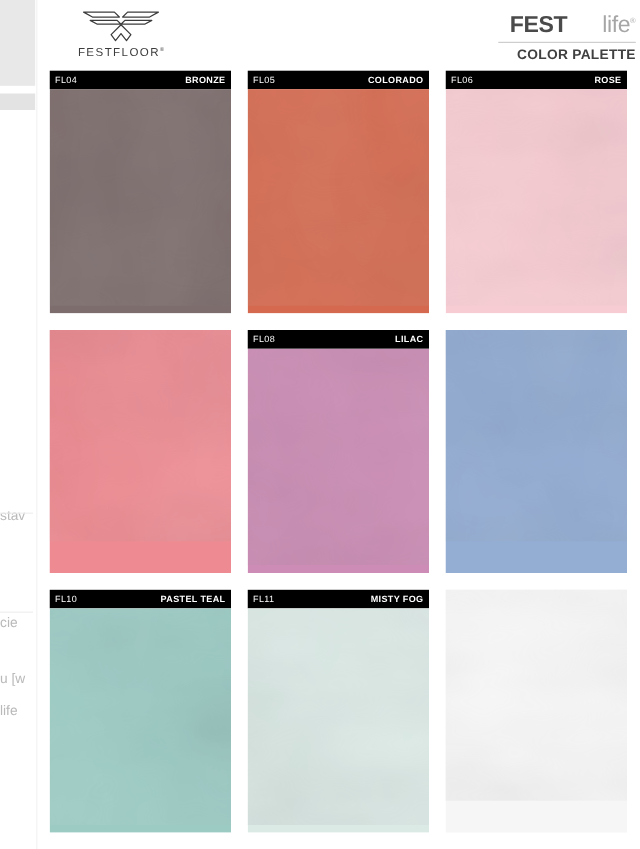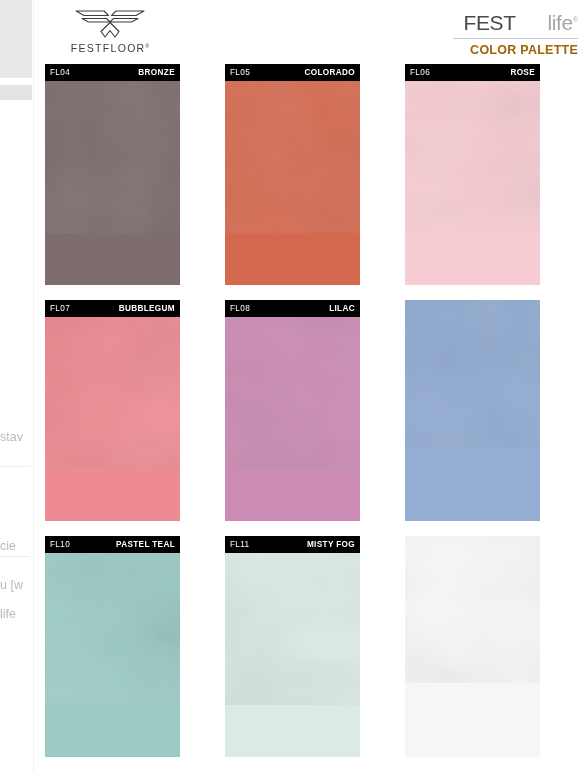--- a/index.html
+++ b/index.html
@@ -38,20 +38,21 @@
     left: 0;
     width: 34px;
     color: #b9b9b9;
     font-size: 12.5px;
     line-height: 14px;
     white-space: nowrap;
     overflow: hidden;
     text-align: right;
     padding-right: 20px;
     box-sizing: border-box;
+    margin-top: 32px;
   }
   .under-rule {
     position: absolute;
     left: 0;
     width: 30px;
     height: 1px;
     background: #ededed;
   }
 
   
@@ -100,51 +101,51 @@
     top: 8px;
     width: 240px;
     text-align: right;
   }
   .festlife {
     font-size: 21px;
     line-height: 24px;
     white-space: nowrap;
     color: #9b9b9b;
   }
-  .festlife .b { font-weight: 400; color: #4a4a4a; letter-spacing: -0.4px; margin-top: 28px; }
+  .festlife .b { font-weight: 700; color: #4a4a4a; letter-spacing: -0.4px; margin-top: 28px; }
   .festlife .l { font-weight: 400; color: #a6a6a6; letter-spacing: -0.4px; margin-left: 32px; }
   .festlife sup { font-size: 7px; vertical-align: super; color: #b5b5b5; }
   .brand-rule {
     margin: 3px 0 4px auto;
     width: 125px;
     height: 1px;
     background: #c9c9c9;
   }
   .palette-sub {
     font-size: 12.5px;
     font-weight: 600;
     letter-spacing: 0.25px;
-    color: #a16207;
+    color: #404040;
     white-space: nowrap;
   }
 
   
   #grid {
     position: absolute;
     left: 11px;
     top: 64px;
     width: 526px;
     display: grid;
     grid-template-columns: repeat(3, 165px);
     grid-template-rows: repeat(3, 221px);
     column-gap: 15px;
     row-gap: 15px;
   }
   .swatch {
-    width: 135px;
+    width: 165px;
     height: 221px;
     display: flex;
     flex-direction: column;
     position: relative;
     overflow: hidden;
   }
   .swatch-label {
     height: 17px;
     flex: 0 0 17px;
     background: #000000;
@@ -180,21 +181,21 @@
   }
 </style>
 </head>
 <body>
 
 <div id="underlay">
   <div class="under-panel-top"></div>
   <div class="under-panel-strip"></div>
   <div id="underlay-text">
       <div class="under-text" style="top: 430px;">stav</div>
-      <div class="under-text" style="top: 539px; text-align: center;">cie</div>
+      <div class="under-text" style="top: 527px; text-align: center;">cie</div>
       <div class="under-text" style="top: 578px;">u [w</div>
       <div class="under-text" style="top: 607px;">life</div>
     </div>
   <div id="underlay-rules">
       <div class="under-rule" style="top: 466px;"></div>
       <div class="under-rule" style="top: 556px;"></div>
     </div>
 </div>
 
 <div id="sheet">
@@ -320,24 +321,20 @@
                 <feComponentTransfer>
                   <feFuncA type="linear" slope="0.55" intercept="0"></feFuncA>
                 </feComponentTransfer>
               </filter>
             </defs>
             <rect x="0" y="0" width="100" height="100" filter="url(#tex23tex2)"></rect>
           </svg>
         </div>
       </div>
       <div class="swatch">
-        <div class="swatch-label">
-          <span class="swatch-code">FL07</span>
-          <span class="swatch-name">BUBBLEGUM</span>
-        </div>
         <div class="swatch-color">
           <div class="base" style="background: rgb(238, 139, 146);"></div>
           <svg class="tex" preserveAspectRatio="none" viewBox="0 0 100 100">
             <defs>
               <filter id="tex6tex" x="0" y="0" width="100%" height="100%">
                 <feTurbulence type="fractalNoise" baseFrequency="0.011 0.022" numOctaves="4" seed="6"></feTurbulence>
                 <feColorMatrix type="saturate" values="0"></feColorMatrix>
                 <feComponentTransfer>
                   <feFuncA type="linear" slope="0.55" intercept="0"></feFuncA>
                 </feComponentTransfer>

